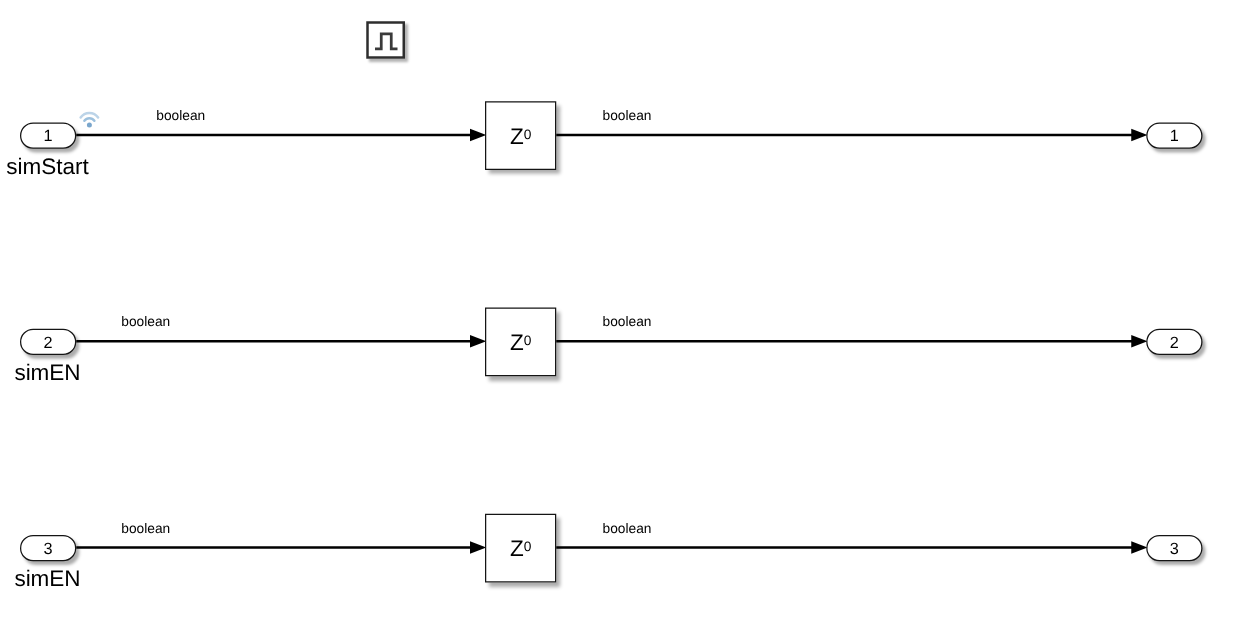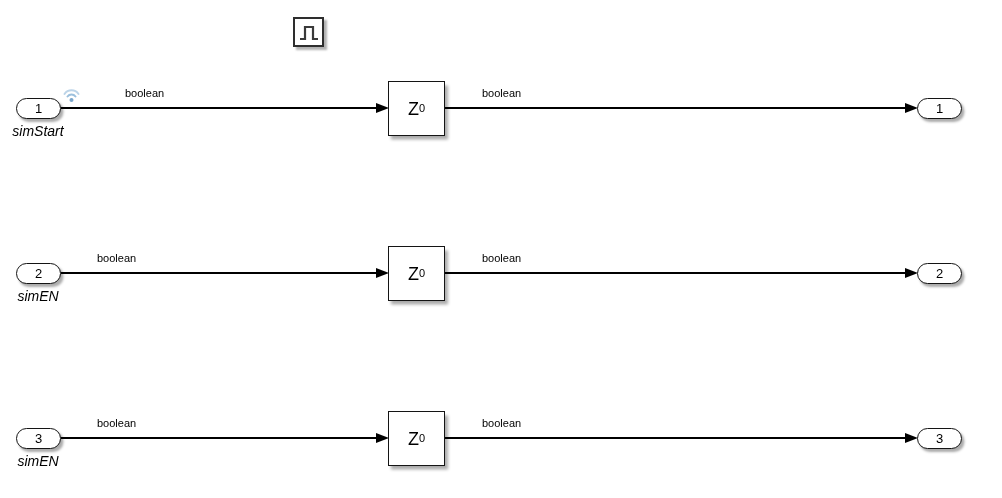--- a/index.html
+++ b/index.html
@@ -17,21 +17,21 @@
     box-shadow:2.5px 3px 2.5px rgba(0,0,0,0.33);
     display:flex; align-items:center; justify-content:center;
     font-size:13px; line-height:1;
   }
   .inport  { left:16px; }
   .outport { left:917px; }
 
   .port-name {
     position:absolute; left:38px; top:calc(var(--cy) + 15px);
     transform:translateX(-50%);
-    font-size:14px; white-space:nowrap;font-style:italic;
+    font-size:18px; white-space:nowrap;
   }
 
   
   .wire {
     position:absolute; height:1.5px; background:#000;
     top:calc(var(--cy) - 0.75px);
   }
   .wire-in  { left:61px;  width:316px; }
   .wire-out { left:445px; width:461px; }
   .arrow {

